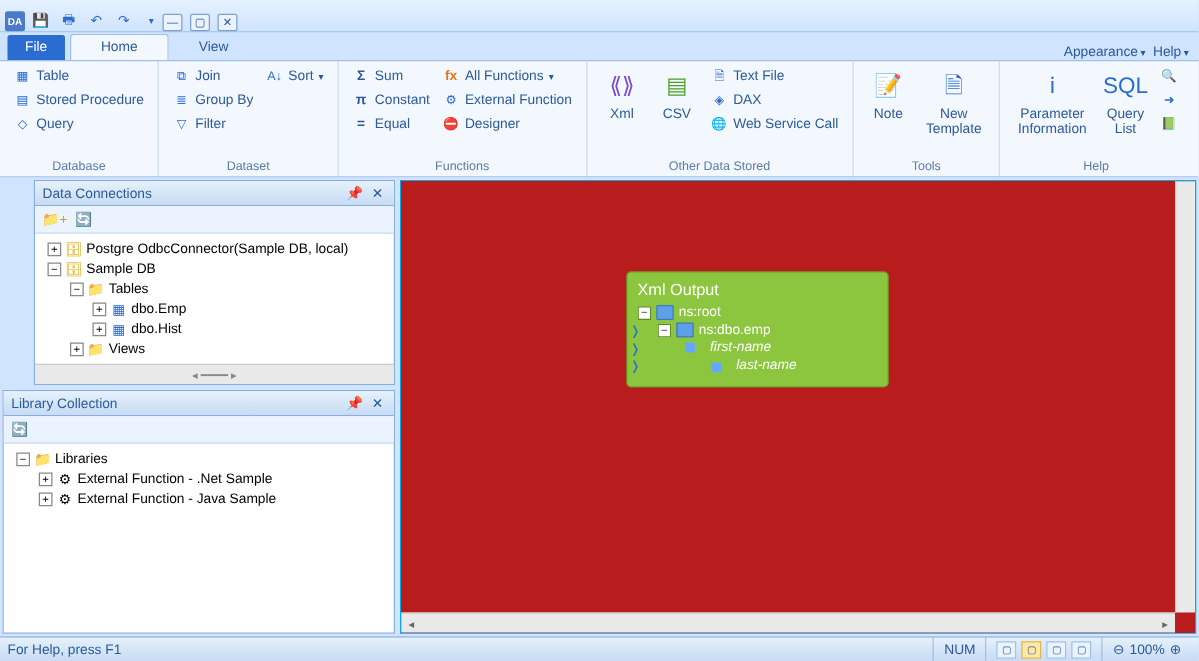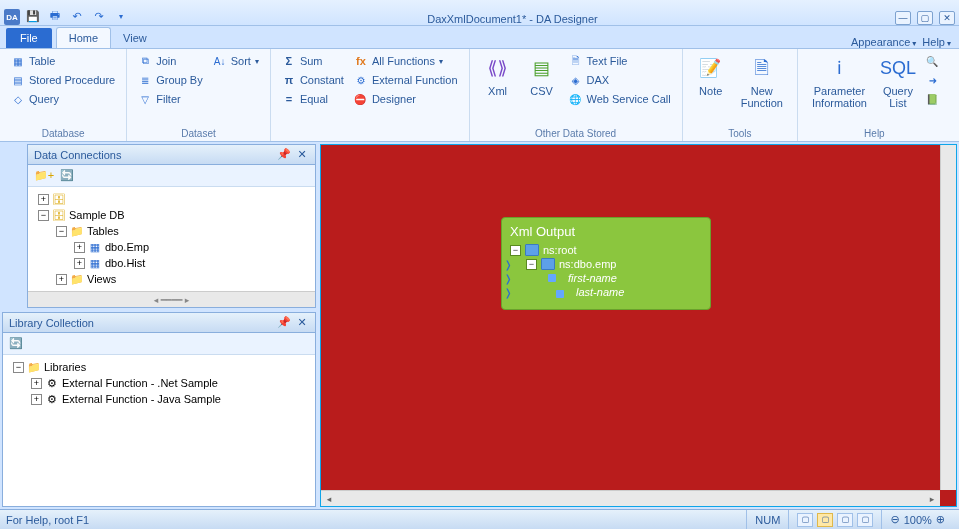--- a/index.html
+++ b/index.html
@@ -10,21 +10,21 @@
 .titlebar .app-icon { width: 16px; height: 16px; background: #4a7ac8; border-radius: 2px; margin-right: 4px; display: inline-flex; align-items: center; justify-content: center; color: #fff; font-size: 8px; font-weight: bold; }
 .titlebar .qat { display: flex; gap: 4px; align-items: center; }
 .titlebar .qat-btn { width: 18px; height: 18px; display: inline-flex; align-items: center; justify-content: center; cursor: pointer; }
 .titlebar .title { flex: 1; text-align: center; color: #2b5a9b; }
 .titlebar .winbtns { display: flex; gap: 6px; }
 .winbtn { width: 16px; height: 14px; border: 1px solid #7da2d0; border-radius: 2px; background: #eaf3ff; cursor: pointer; display:inline-flex;align-items:center;justify-content:center;font-size:9px;color:#2b5a9b;}
 
 
 .tabrow { height: 22px; display: flex; align-items: flex-end; background: #d0e4ff; padding-left: 6px; }
 .tab-file { background: #2b6cd1; color: #fff; padding: 4px 14px; border-radius: 2px 2px 0 0; margin-right: 4px; cursor: pointer; }
-.tab { padding: 4px 12px; color: #2b5a9b; cursor: pointer; }
+.tab { padding: 4px 24px; color: #2b5a9b; cursor: pointer; }
 .tab.active { background: #f3f8ff; border: 1px solid #a0c0e8; border-bottom: none; border-radius: 3px 3px 0 0; }
 .tabrow-right { margin-left: auto; padding-right: 8px; color: #2b5a9b; display:flex; gap:6px; align-items:center;}
 .tabrow-right span::after{content:"▾"; margin-left:2px; font-size:8px;}
 
 
 .ribbon { height: 94px; background: #f3f8ff; border-top: 1px solid #a0c0e8; border-bottom: 1px solid #a0c0e8; display: flex; }
 .group { border-right: 1px solid #cadcf0; padding: 4px 8px 2px 8px; display: flex; flex-direction: column; }
 .group-body { flex: 1; display: flex; gap: 4px; }
 .group-label { text-align: center; color: #5a7bab; font-size: 10px; padding-top: 2px; }
 .gcol { display: flex; flex-direction: column; gap: 3px; }
@@ -78,21 +78,20 @@
 
 <div class="titlebar">
   <span class="app-icon">DA</span>
   <div class="qat">
     <span class="qat-btn c-blu">💾</span>
     <span class="qat-btn c-blu">🖶</span>
     <span class="qat-btn c-blu">↶</span>
     <span class="qat-btn c-blu">↷</span>
     <span class="qat-btn c-blu" style="font-size:8px;">▾</span>
   </div>
-  <div class="title">DaxXmlDocument1* - DA Designer</div>
   <div class="winbtns">
     <span class="winbtn">—</span>
     <span class="winbtn">▢</span>
     <span class="winbtn">✕</span>
   </div>
 </div>
 
 <div class="tabrow">
   <div class="tab-file">File</div>
   <div class="tab active">Home</div>
@@ -182,20 +181,21 @@
         <div class="gbtn">
             <span class="ic c-blu">⚙</span>
             <span>External Function</span>
           </div>
         <div class="gbtn">
             <span class="ic c-red">⛔</span>
             <span>Designer</span>
           </div>
       </div>
     </div>
+    <div class="group-label">Functions</div>
   </div>
   <div class="group">
     <div class="group-body">
       <div class="bigbtn">
           <span class="bic c-pur">⟪⟫</span>
           <span>Xml</span>
         </div>
       <div class="bigbtn">
           <span class="bic c-grn">▤</span>
           <span>CSV</span>
@@ -219,21 +219,21 @@
   </div>
   <div class="group">
     <div class="group-body">
       <div class="bigbtn">
           <span class="bic c-yel">📝</span>
           <span>Note</span>
         </div>
       <div class="bigbtn">
           <span class="bic c-blu">🗎</span>
           <span style="white-space:pre;">New
-Function</span>
+Template</span>
         </div>
     </div>
     <div class="group-label">Tools</div>
   </div>
   <div class="group" style="border-right:none;">
     <div class="group-body">
       <div class="bigbtn">
           <span class="bic c-blu">ℹ</span>
           <span style="white-space:pre;">Parameter
 Information</span>
@@ -270,20 +270,21 @@
         <span class="pbtn">✕</span>
       </div>
       <div class="panel-toolbar">
         <span class="c-yel">📁+</span>
         <span class="c-grn">🔄</span>
       </div>
       <div class="tree">
         <div class="tree-row" style="padding-left:8px;">
             <span class="tree-tog">+</span>
             <span class="tree-ic c-yel">🗄</span>
+            <span>Postgre OdbcConnector(Sample DB, local)</span>
           </div>
         <div class="tree-row" style="padding-left:8px;">
             <span class="tree-tog">−</span>
             <span class="tree-ic c-yel">🗄</span>
             <span>Sample DB</span>
           </div>
         <div class="tree-row" style="padding-left:26px;">
             <span class="tree-tog">−</span>
             <span class="tree-ic c-yel">📁</span>
             <span>Tables</span>
@@ -356,38 +357,38 @@
         </div>
         <div style="position:relative;">
           <span class="xo-port" style="top:2px;">❭</span>
           <div class="xo-row it" style="padding-left:38px;">
               <span class="xo-dot"></span>
               <span>first-name</span>
             </div>
         </div>
         <div style="position:relative;">
           <span class="xo-port" style="top:2px;">❭</span>
-          <div class="xo-row it" style="padding-left:46px;align-items:flex-end;">
+          <div class="xo-row it" style="padding-left:59px;align-items:flex-end;">
               <span class="xo-dot"></span>
               <span>last-name</span>
             </div>
         </div>
       </div>
       <div class="canvas-sb h">
           <span class="sb-arr">◂</span>
           <span style="flex:1"></span>
           <span class="sb-arr">▸</span>
         </div>
       <div class="canvas-sb v"></div>
     </div>
   </div>
 </div>
 
 <div class="status">
-  <span>For Help, root F1</span>
+  <span>For Help, press F1</span>
   <span class="sp"></span>
   <span class="cell">NUM</span>
   <span class="cell">
     <span class="seg-btn">▢</span>
     <span class="seg-btn act">▢</span>
     <span class="seg-btn">▢</span>
     <span class="seg-btn">▢</span>
   </span>
   <span class="cell">
     <span>⊖</span>

